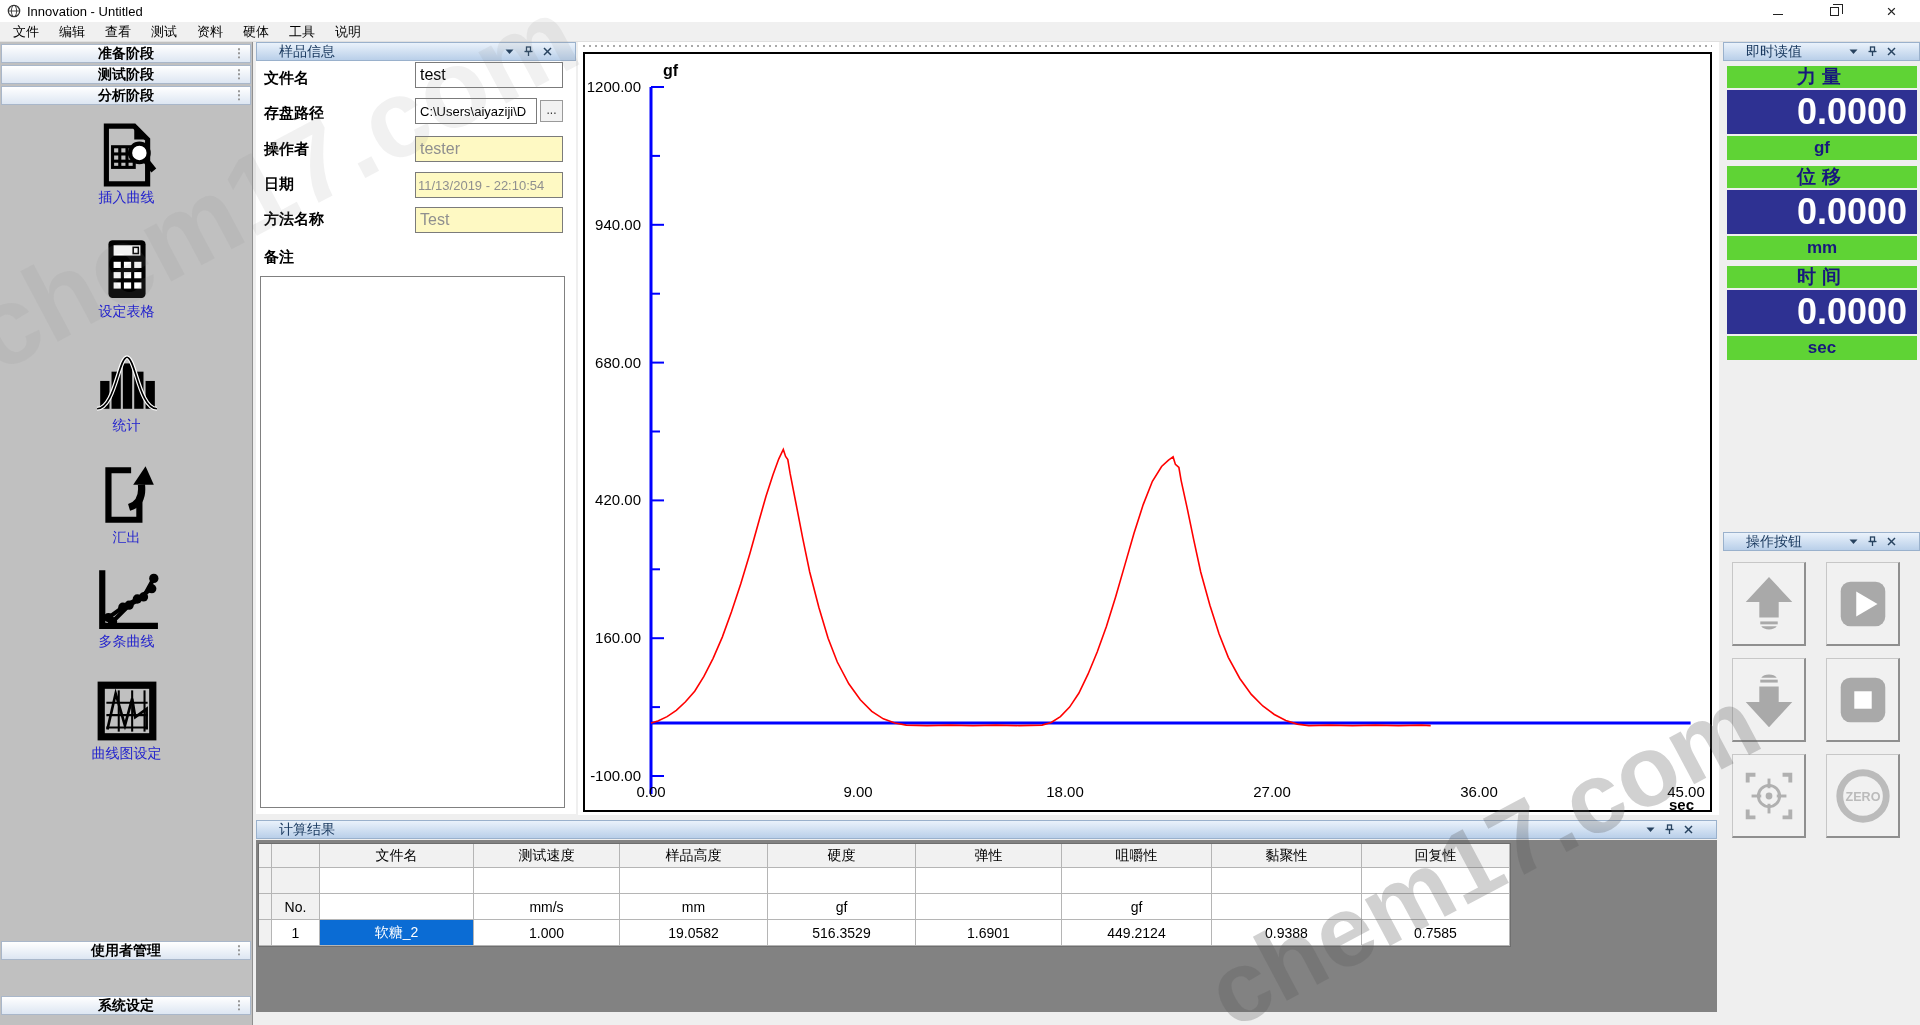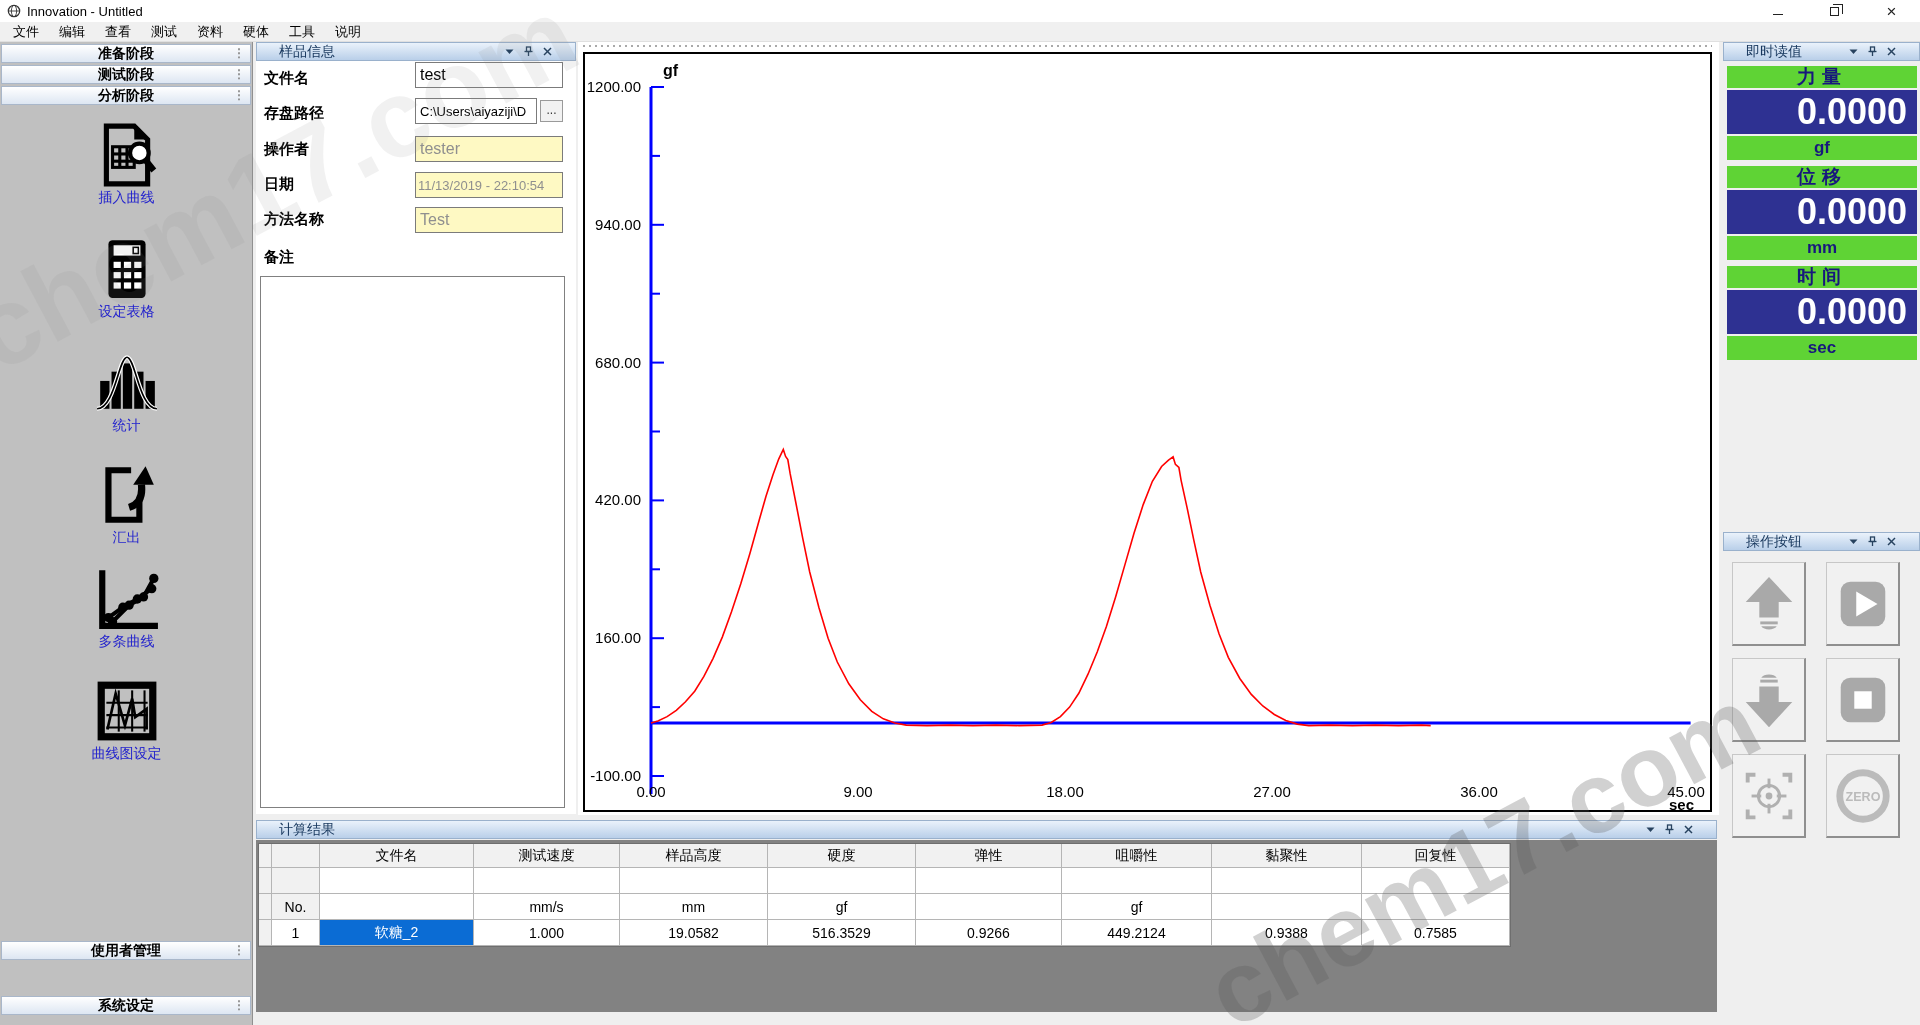--- a/index.html
+++ b/index.html
@@ -446,21 +446,21 @@
     <div class="tc">gf</div>
     <div class="tc"></div>
     <div class="tc"></div>
 
     <div class="tc hd"></div>
     <div class="tc">1</div>
     <div class="tc sel">软糖_2</div>
     <div class="tc">1.000</div>
     <div class="tc">19.0582</div>
     <div class="tc">516.3529</div>
-    <div class="tc">0.9266</div>
+    <div class="tc">1.6901</div>
     <div class="tc">449.2124</div>
     <div class="tc">0.9388</div>
     <div class="tc">0.7585</div>
   </div>
 
   <div class="watermark wm1">chem17.com</div>
   <div class="watermark wm2">chem17.com</div>
 </div>
 
 </body></html>

